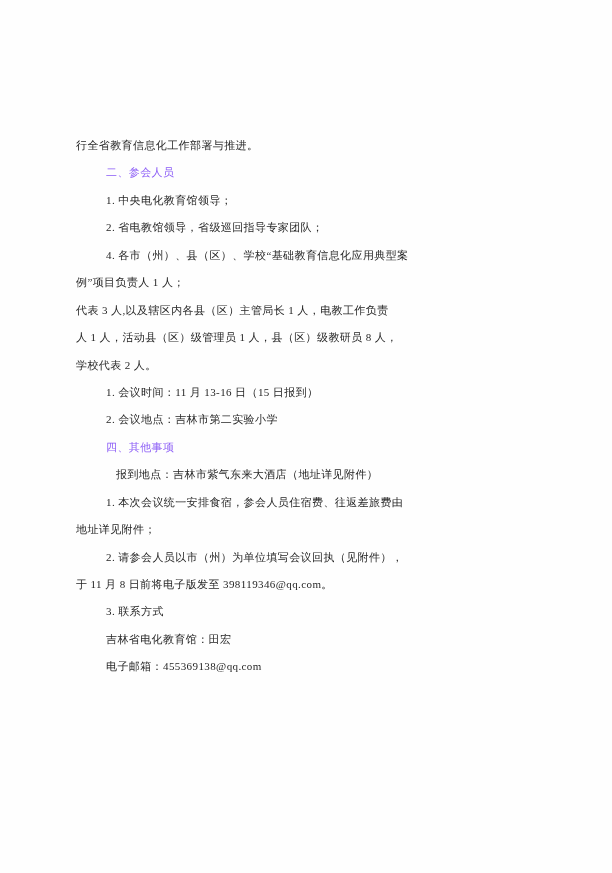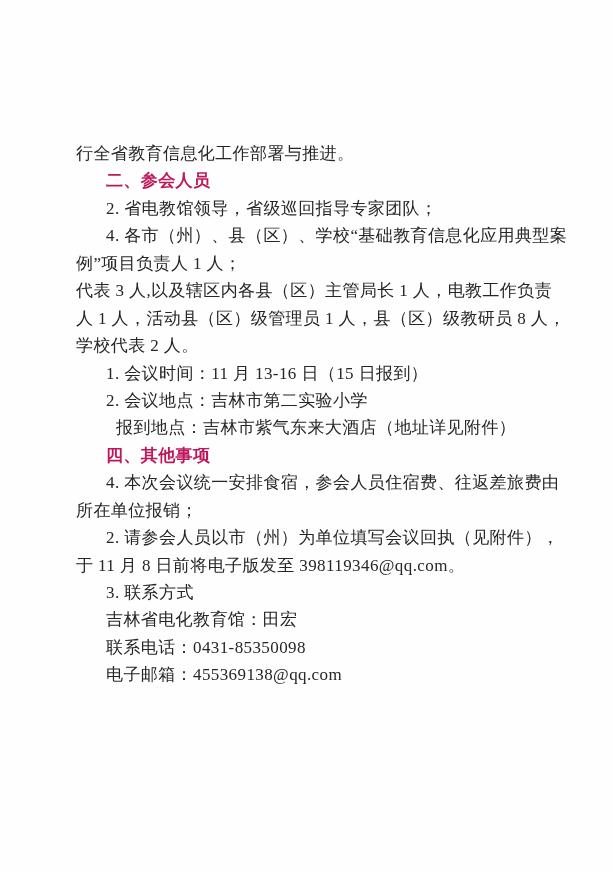--- a/index.html
+++ b/index.html
@@ -18,59 +18,59 @@
     position: absolute;
     left: 0;
     top: 0;
     width: 612px;
     height: 873px;
     background: #fefefe;
   }
   .text-block {
     position: absolute;
     left: 76px;
-    top: 140px;
+    top: 132px;
     width: 476px;
     color: #262626;
-    font-size: 17px;
+    font-size: 11px;
     line-height: 27.45px;
   }
   .line {
     white-space: nowrap;
     height: 27.45px;
     letter-spacing: 0.4px;
   }
   .ind0 { padding-left: 0; }
   .ind2 { padding-left: 30px; }   
   .ind3 { padding-left: 40px; }   
   .heading {
     font-family: "Liberation Sans", "DejaVu Sans", sans-serif;
-    font-weight: 700;
-    color: #be185d;
+    font-weight: 400;
+    color: #8b5cf6;
   }
 </style>
 </head>
 <body>
 
 <div class="scan-page">
   <div class="text-block">
     <div class="line ind0">行全省教育信息化工作部署与推进。</div>
     <div class="line ind2 heading">二、参会人员</div>
+    <div class="line ind2">1. 中央电化教育馆领导；</div>
     <div class="line ind2">2. 省电教馆领导，省级巡回指导专家团队；</div>
     <div class="line ind2">4. 各市（州）、县（区）、学校“基础教育信息化应用典型案</div>
     <div class="line ind0">例”项目负责人 1 人；</div>
     <div class="line ind0">代表 3 人,以及辖区内各县（区）主管局长 1 人，电教工作负责</div>
     <div class="line ind0">人 1 人，活动县（区）级管理员 1 人，县（区）级教研员 8 人，</div>
     <div class="line ind0">学校代表 2 人。</div>
     <div class="line ind2">1. 会议时间：11 月 13-16 日（15 日报到）</div>
     <div class="line ind2">2. 会议地点：吉林市第二实验小学</div>
+    <div class="line ind2 heading">四、其他事项</div>
     <div class="line ind3">报到地点：吉林市紫气东来大酒店（地址详见附件）</div>
-    <div class="line ind2 heading">四、其他事项</div>
-    <div class="line ind2">4. 本次会议统一安排食宿，参会人员住宿费、往返差旅费由</div>
-    <div class="line ind0">所在单位报销；</div>
+    <div class="line ind2">1. 本次会议统一安排食宿，参会人员住宿费、往返差旅费由</div>
+    <div class="line ind0">地址详见附件；</div>
     <div class="line ind2">2. 请参会人员以市（州）为单位填写会议回执（见附件），</div>
     <div class="line ind0">于 11 月 8 日前将电子版发至 398119346@qq.com。</div>
     <div class="line ind2">3. 联系方式</div>
     <div class="line ind2">吉林省电化教育馆：田宏</div>
-    <div class="line ind2">联系电话：0431-85350098</div>
     <div class="line ind2">电子邮箱：455369138@qq.com</div>
   </div>
 </div>
 
 </body></html>

